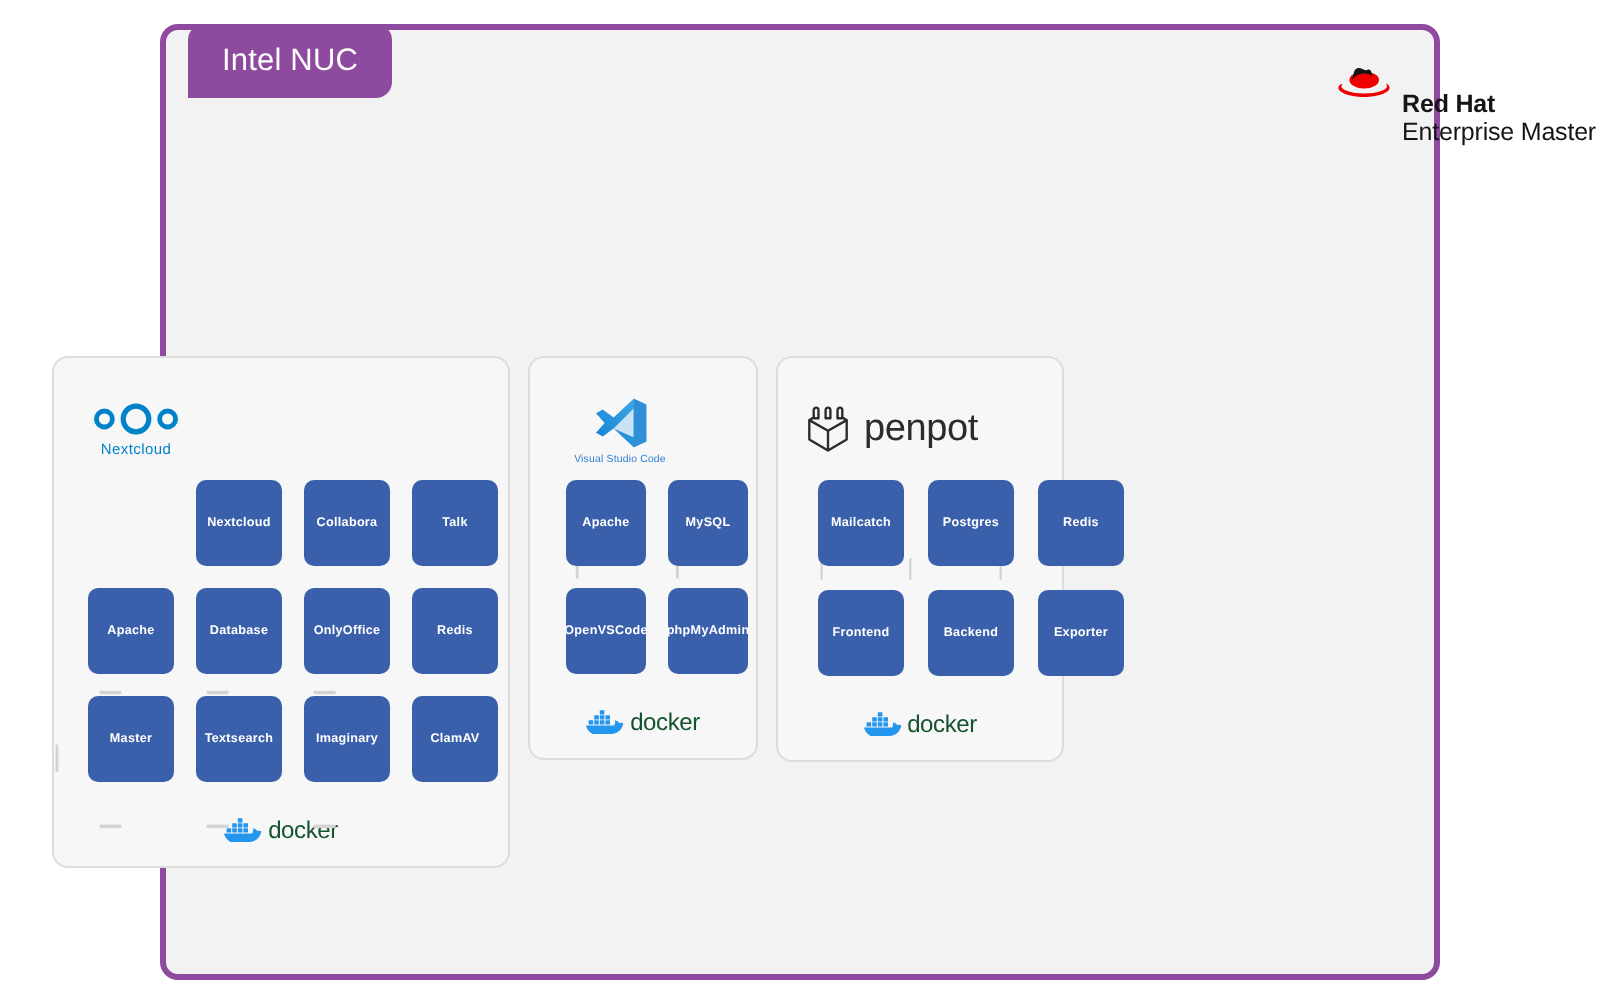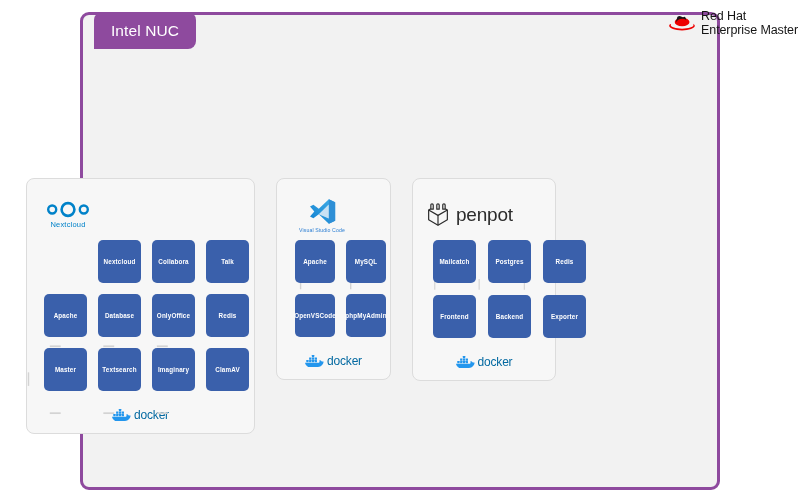--- a/index.html
+++ b/index.html
@@ -58,40 +58,41 @@
     gap: 6px;
     z-index: 4;
   }
   #brand .hat { flex: 0 0 auto; display: block; }
   #brand .brand-text {
     line-height: 1.12;
     color: #151515;
   }
   #brand .brand-line1 {
     font-size: 12.5px;
-    font-weight: normal;
+    font-weight: bold;
     letter-spacing: -.1px;
     display: block;
+    margin-top: 36px;
   }
   #brand .brand-line2 {
     font-size: 12.5px;
     font-weight: normal;
     letter-spacing: -.1px;
     display: block;
   }
 
   
   #stacks {
     position: absolute;
     left: 26px;
     top: 178px;
     right: 18px;
     display: flex;
     align-items: flex-start;
-    gap: 21px;
+    gap: 9px;
   }
 
   .stack {
     background: #F7F7F7;
     border: 1px solid #DCDCDC;
     border-radius: 8px;
     padding: 13px 14px 10px 14px;
     position: relative;
   }
   .stack.nextcloud { width: 229px; }
@@ -206,21 +207,21 @@
   
   .docker-footer {
     display: flex;
     align-items: center;
     justify-content: center;
     gap: 3px;
     margin-top: 16px;
     height: 16px;
   }
   .docker-word {
-    color: #0369a1;
+    color: #14532d;
     font-size: 12px;
     letter-spacing: -.2px;
   }
 </style>
 </head>
 <body>
 
 <div id="host-frame"></div>
 
 <div id="host-tab">

